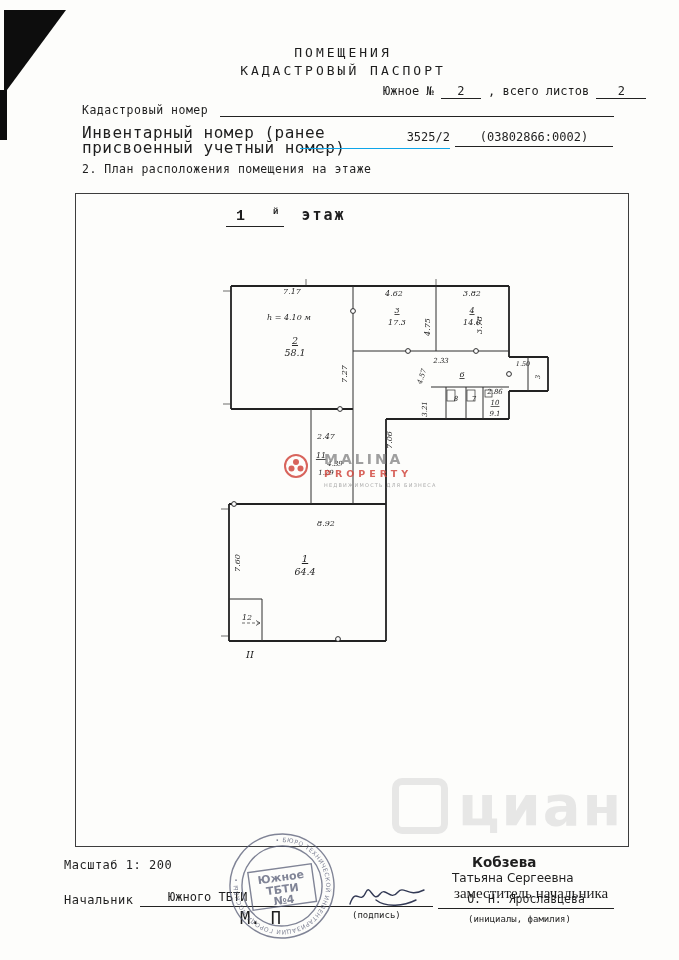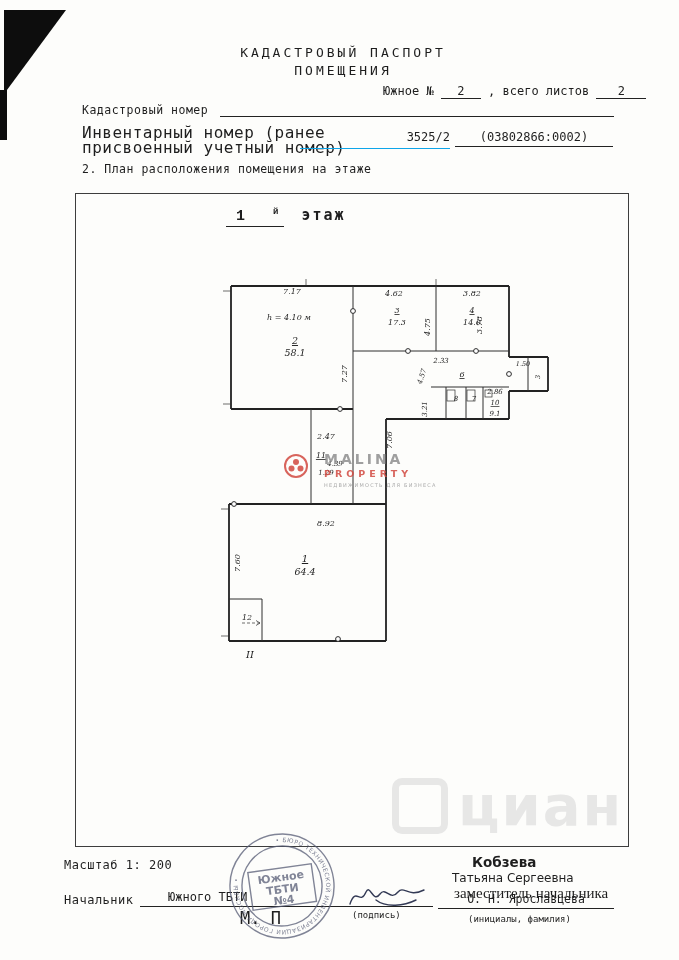--- a/index.html
+++ b/index.html
@@ -88,22 +88,22 @@
 <body>
 
 <div class="page">
 
   <svg class="abs corner-mark" width="70" height="150">
     <polygon points="4,10 66,10 4,94" fill="#0d0d0d"></polygon>
     <rect x="0" y="90" width="7" height="50" fill="#0d0d0d"></rect>
   </svg>
 
   <div class="abs doc-title">
+    <div>ПОМЕЩЕНИЯ</div>
     <div>КАДАСТРОВЫЙ  ПАСПОРТ</div>
-    <div>ПОМЕЩЕНИЯ</div>
   </div>
 
   <div class="abs sheet-line">
     <span>Южное №</span>
     <span class="num">2</span>
     <span>, всего листов</span>
     <span class="num num2">2</span>
   </div>
 
   <div class="abs cad-row">

